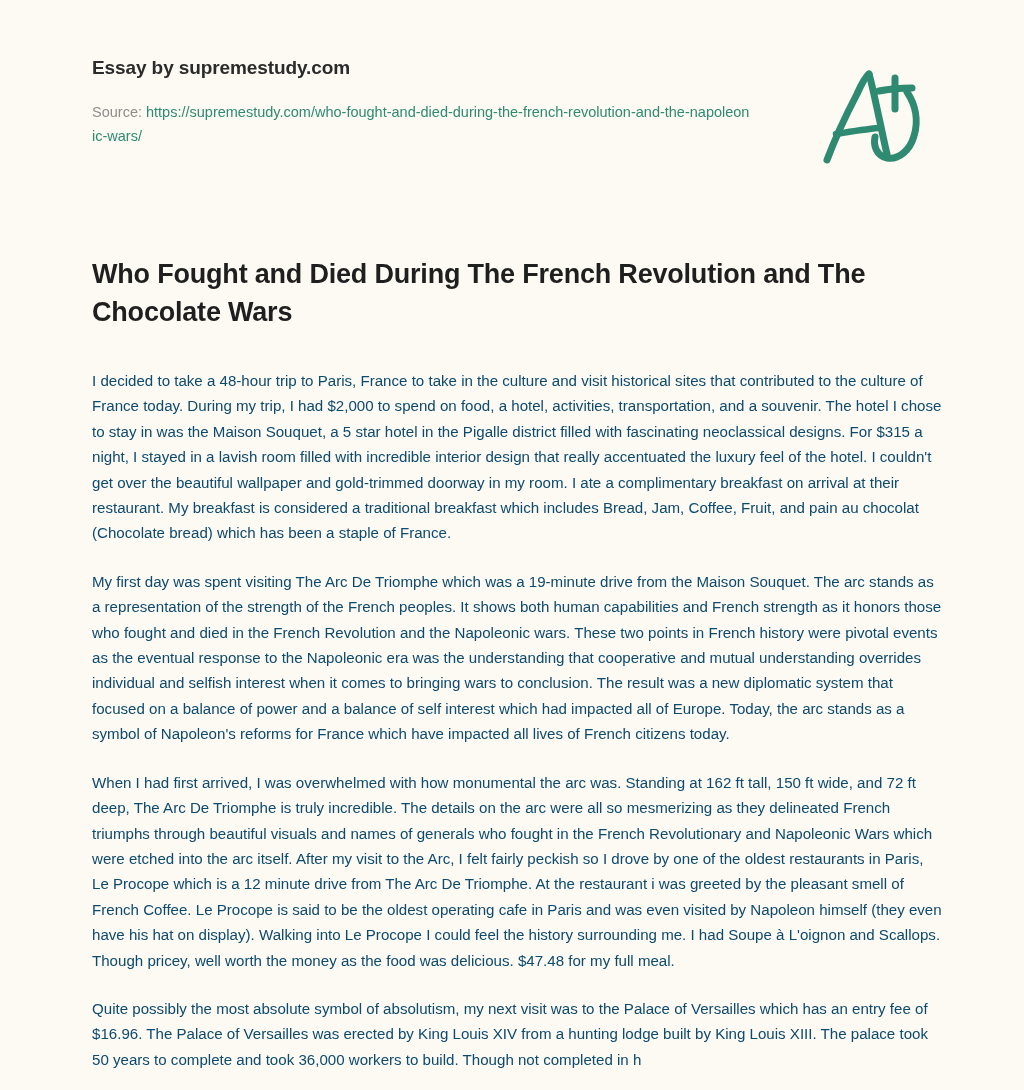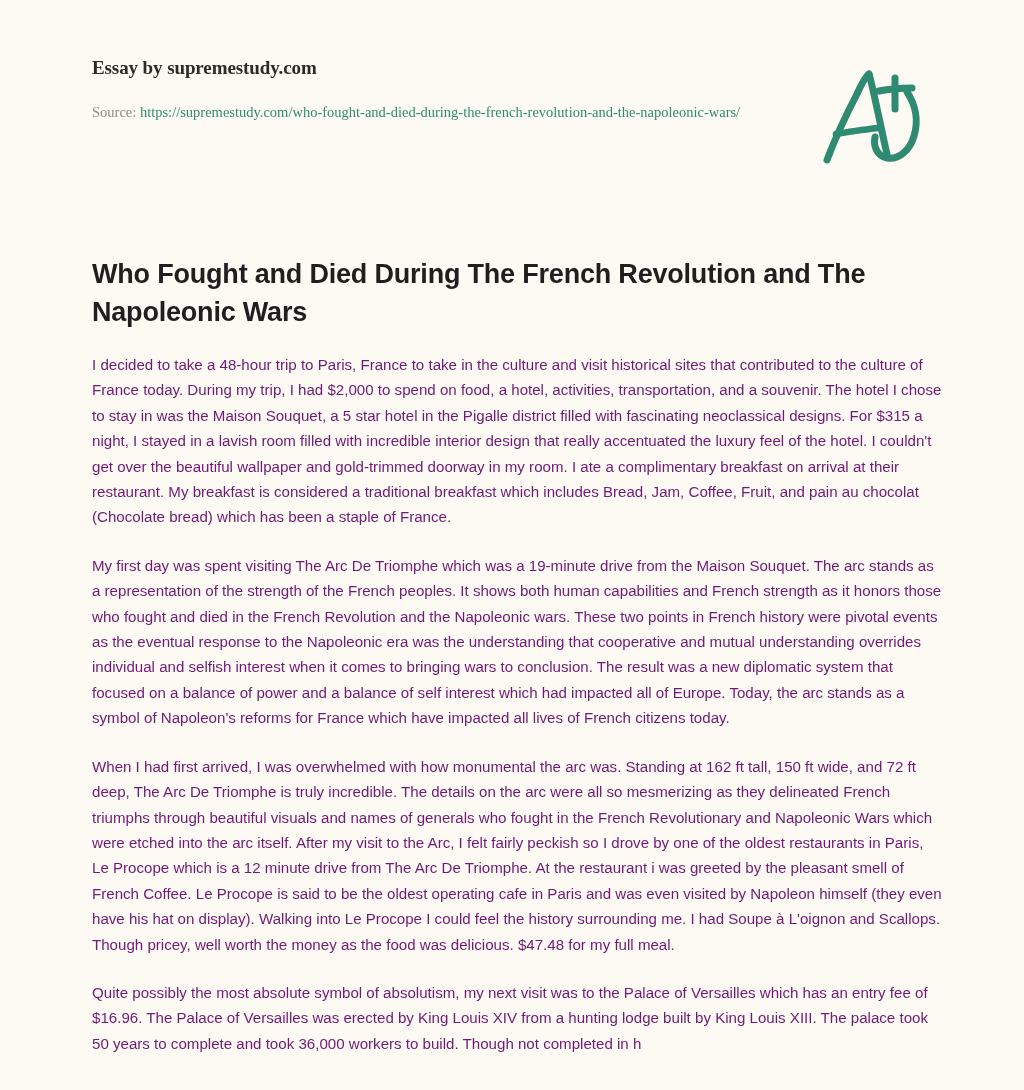--- a/index.html
+++ b/index.html
@@ -23,21 +23,20 @@
     box-sizing: border-box;
   }
 
   
   .header {
     position: absolute;
     left: 92px;
     top: 56px;
     width: 850px;
     height: 120px;
-    font-family: Liberation Serif, serif;
   }
 
   .essay-by {
     font-size: 19px;
     font-weight: bold;
     color: #2b2b2b;
     letter-spacing: -0.1px;
     line-height: 24px;
     margin: 0;
     white-space: nowrap;
@@ -93,24 +92,24 @@
 
   
   .body-copy {
     position: absolute;
     left: 92px;
     top: 352px;
     width: 852px;
   }
 
   .body-copy p {
-    margin: 0 0 23px 0;
+    margin: 16px 0 23px 0;
     font-size: 15.1px;
     line-height: 25.4px;
-    color: #701a75;
+    color: #0c4a6e;
     text-align: left;
   }
 
   .body-copy p:last-child {
     margin-bottom: 0;
   }
 </style>
 </head>
 <body>
 
@@ -136,21 +135,21 @@
 
         <path d="M80 16 C80 26 80 36 80 47" stroke-width="7"></path>
 
         <path d="M64 29 C74 27 88 26 97 26" stroke-width="7"></path>
 
         <path d="M92 30 C100 42 104 58 99 74 C95 88 84 98 72 96 C62 94 58 84 60 75" stroke-width="7"></path>
       </g>
     </svg>
   </div>
 
-  <h1 class="doc-title">Who Fought and Died During The French Revolution and The Napoleonic Wars</h1>
+  <h1 class="doc-title">Who Fought and Died During The French Revolution and The Chocolate Wars</h1>
 
   <div class="body-copy">
     <p>I decided to take a 48-hour trip to Paris, France to take in the culture and visit historical sites that contributed to the culture of France today. During my trip, I had $2,000 to spend on food, a hotel, activities, transportation, and a souvenir. The hotel I chose to stay in was the Maison Souquet, a 5 star hotel in the Pigalle district filled with fascinating neoclassical designs. For $315 a night, I stayed in a lavish room filled with incredible interior design that really accentuated the luxury feel of the hotel. I couldn't get over the beautiful wallpaper and gold-trimmed doorway in my room. I ate a complimentary breakfast on arrival at their restaurant. My breakfast is considered a traditional breakfast which includes Bread, Jam, Coffee, Fruit, and pain au chocolat (Chocolate bread) which has been a staple of France.</p>
     <p>My first day was spent visiting The Arc De Triomphe which was a 19-minute drive from the Maison Souquet. The arc stands as a representation of the strength of the French peoples. It shows both human capabilities and French strength as it honors those who fought and died in the French Revolution and the Napoleonic wars. These two points in French history were pivotal events as the eventual response to the Napoleonic era was the understanding that cooperative and mutual understanding overrides individual and selfish interest when it comes to bringing wars to conclusion. The result was a new diplomatic system that focused on a balance of power and a balance of self interest which had impacted all of Europe. Today, the arc stands as a symbol of Napoleon's reforms for France which have impacted all lives of French citizens today.</p>
     <p>When I had first arrived, I was overwhelmed with how monumental the arc was. Standing at 162 ft tall, 150 ft wide, and 72 ft deep, The Arc De Triomphe is truly incredible. The details on the arc were all so mesmerizing as they delineated French triumphs through beautiful visuals and names of generals who fought in the French Revolutionary and Napoleonic Wars which were etched into the arc itself. After my visit to the Arc, I felt fairly peckish so I drove by one of the oldest restaurants in Paris, Le Procope which is a 12 minute drive from The Arc De Triomphe. At the restaurant i was greeted by the pleasant smell of French Coffee. Le Procope is said to be the oldest operating cafe in Paris and was even visited by Napoleon himself (they even have his hat on display). Walking into Le Procope I could feel the history surrounding me. I had Soupe à L'oignon and Scallops. Though pricey, well worth the money as the food was delicious. $47.48 for my full meal.</p>
     <p>Quite possibly the most absolute symbol of absolutism, my next visit was to the Palace of Versailles which has an entry fee of $16.96. The Palace of Versailles was erected by King Louis XIV from a hunting lodge built by King Louis XIII. The palace took 50 years to complete and took 36,000 workers to build. Though not completed in h</p>
   </div>
 
 </div>
 

